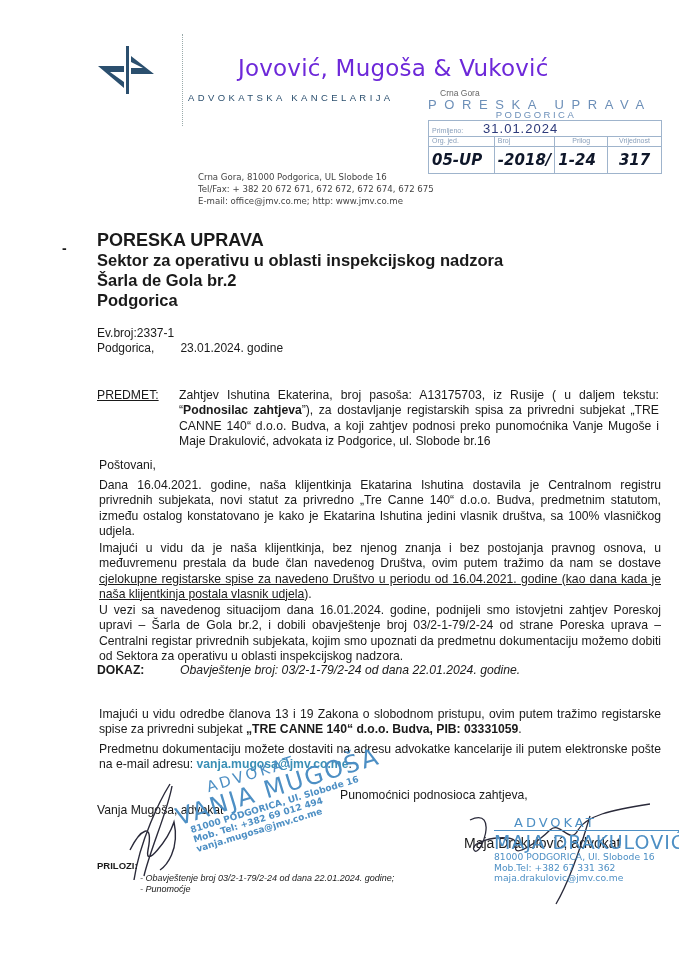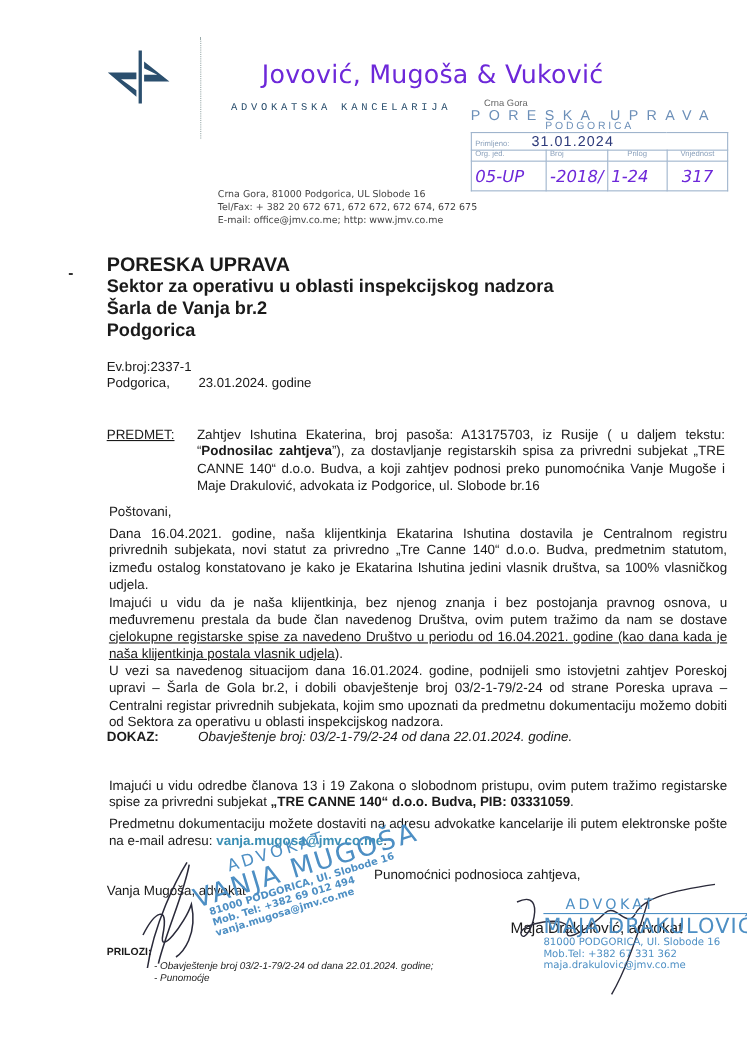--- a/index.html
+++ b/index.html
@@ -5,33 +5,33 @@
   html, body { margin:0; padding:0; background:#fff; }
   body { width:679px; height:960px; position:relative; overflow:hidden;
          font-family:"Liberation Sans", sans-serif; color:#1a1a1a; }
   .abs { position:absolute; }
 
   
   .logo { left:96px; top:44px; width:60px; height:52px; }
   .vline { left:182px; top:34px; height:92px; border-left:1px dotted #9aa; }
   .firm-name { left:198px; top:55px; font-family:"DejaVu Sans", sans-serif;
                font-size:23px; color:#6d28d9; letter-spacing:0.2px; white-space:nowrap;margin-left:40px; }
-  .firm-sub { left:210px; top:92px; font-family:Liberation Mono, monospace; font-size:9.5px;
+  .firm-sub { left:188px; top:92px; font-family:Liberation Sans, sans-serif; font-size:9.5px;
               color:#2b4f6e; letter-spacing:3.4px; white-space:nowrap; }
   .contact { left:198px; top:171px; font-family:"DejaVu Sans", sans-serif;
              font-size:8.6px; line-height:12px; color:#444; white-space:nowrap; }
 
   
   .stamp { left:428px; top:88px; width:236px; color:#5b7fa8; font-family:"Liberation Sans", sans-serif; }
   .stamp .s-country { text-align:left; font-size:8.5px; color:#666; margin-left:12px; }
   .stamp .s-title { font-size:13px; letter-spacing:7.6px; color:#6c8fb8; white-space:nowrap; margin-top:-1px; }
   .stamp .s-city { text-align:center; font-size:9.5px; letter-spacing:2.5px; color:#6c8fb8; margin-top:-3px; margin-left:-20px; }
   .stamp table { border-collapse:collapse; width:234px; margin-top:0; }
   .stamp td { border:1px solid #9fb4cc; font-size:7px; color:#8aa0bb; padding:0 3px; height:9px; vertical-align:top; }
-  .stamp .hand { font-family:"DejaVu Sans", sans-serif; font-style:italic; color:#6d28d9; font-size:15px; }
+  .stamp .hand { font-family:"DejaVu Sans", sans-serif; font-style:italic; color:#0f172a; font-size:15px;font-weight:bold; }
   .stamp .dt { font-size:13px; color:#2d3a7a; letter-spacing:1px; font-style:normal; font-family:"Liberation Sans", sans-serif; }
 
   
   .dash { left:62px; top:240px; font-size:14px; font-weight:bold; }
   .recipient { left:97px; top:230px; font-weight:bold; line-height:20px; font-size:16.5px; }
   .recipient .r1 { font-size:18px; }
 
   .ref { left:97px; top:326px; font-size:12px; line-height:15px; }
   .ref span.gap { display:inline-block; width:26px; }
 
@@ -106,21 +106,21 @@
       <td style="vertical-align:middle;text-align:center;"><span class="hand">317</span></td>
     </tr>
   </tbody>
     </table>
 </div>
 
 <div class="abs dash">-</div>
 <div class="abs recipient">
   <div class="r1">PORESKA UPRAVA</div>
   <div>Sektor za operativu u oblasti inspekcijskog nadzora</div>
-  <div>Šarla de Vanja br.2</div>
+  <div>Šarla de Gola br.2</div>
   <div>Podgorica</div>
 </div>
 
 <div class="abs ref">
   <div>Ev.broj:2337-1</div>
   <div><span>Podgorica,</span><span class="gap"></span><span>23.01.2024. godine</span></div>
 </div>
 
 <div class="abs subject-label">PREDMET:</div>
 <div class="abs subject"><span>Zahtjev Ishutina Ekaterina, broj pasoša: A13175703, iz Rusije ( u daljem tekstu: “</span><span class="b">Podnosilac zahtjeva</span><span>”), za dostavljanje registarskih spisa za privredni subjekat „TRE CANNE 140“ d.o.o. Budva, a koji zahtjev podnosi preko punomoćnika Vanje Mugoše i Maje Drakulović, advokata iz Podgorice, ul. Slobode br.16</span></div>

